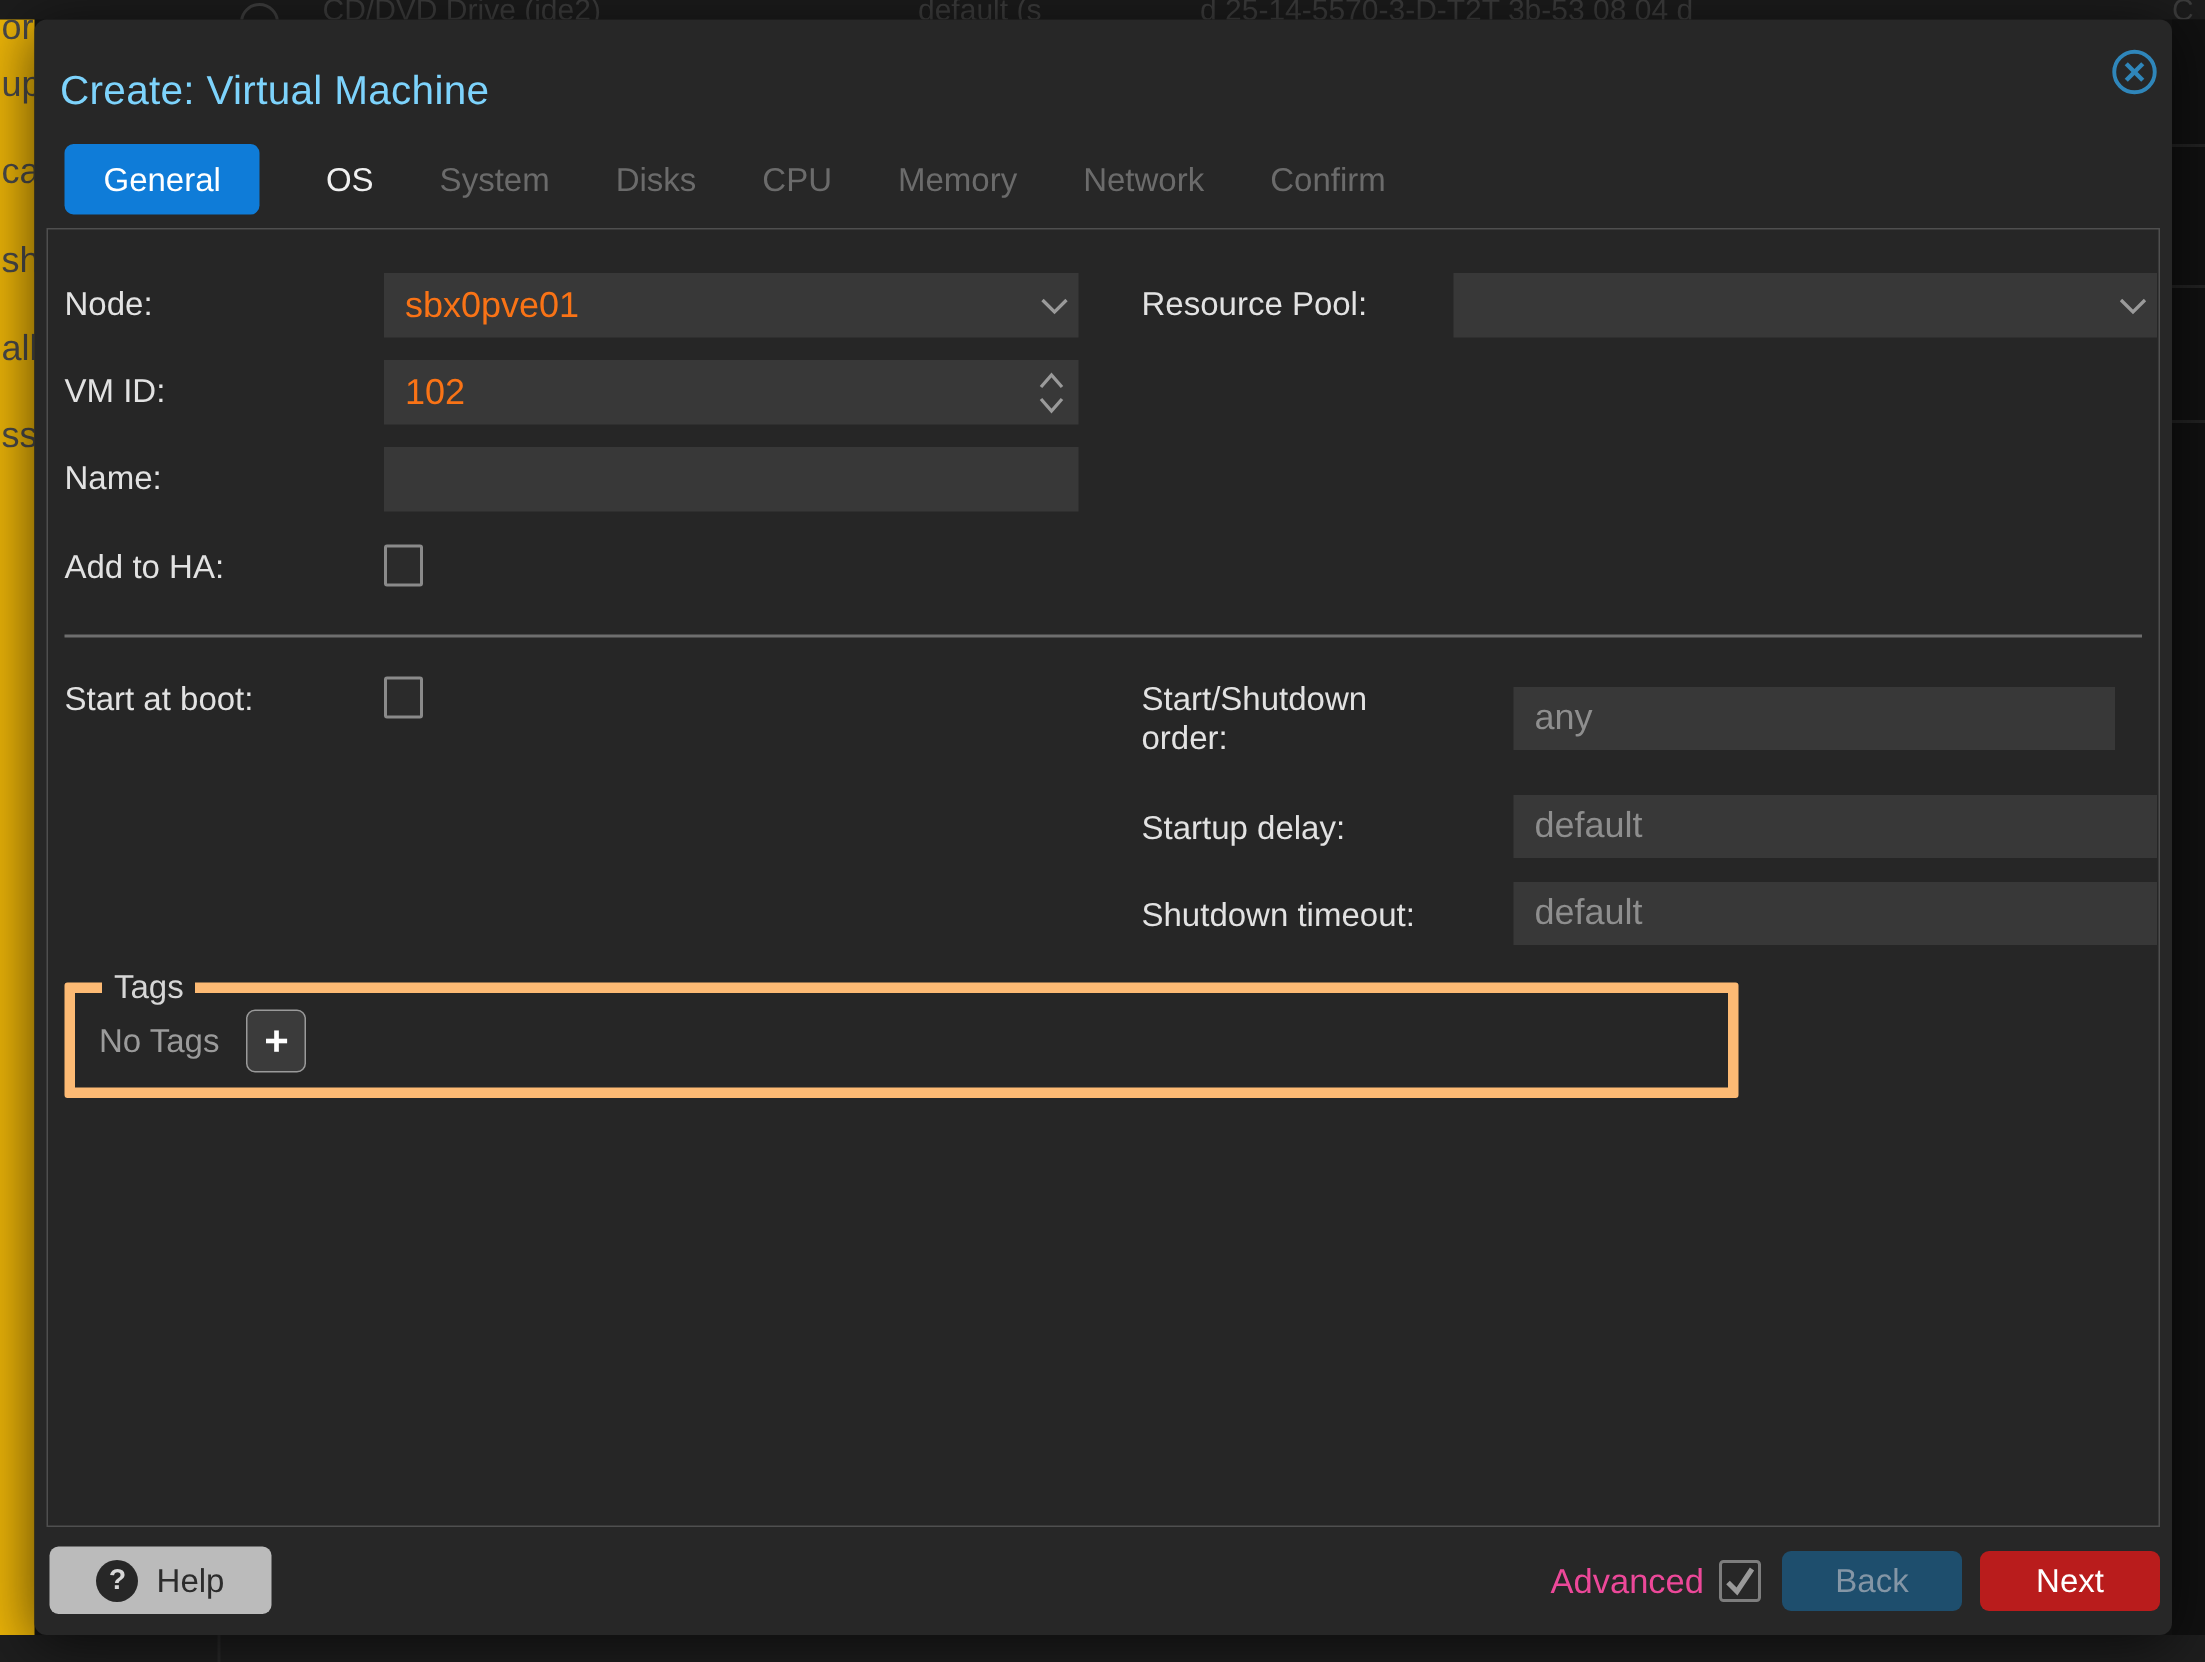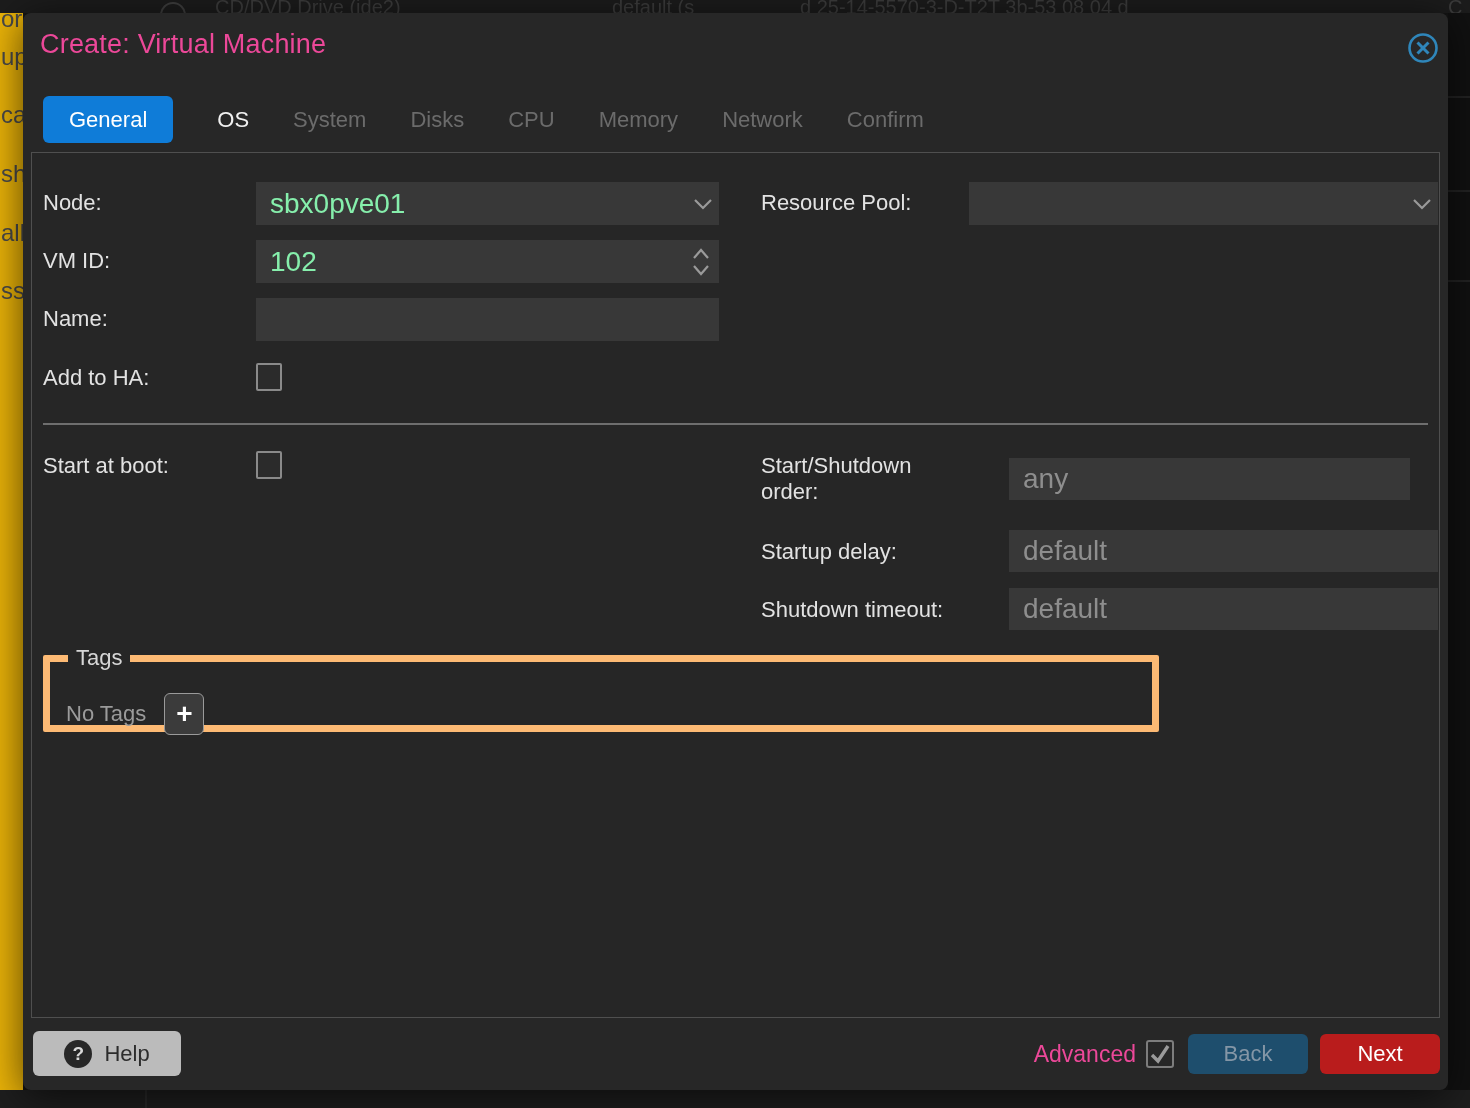--- a/index.html
+++ b/index.html
@@ -22,61 +22,61 @@
   .bg-bottom { position:absolute; left:0; top:1090px; width:1470px; height:18px; background:#1e1e1e; }
   .bg-bottom .vline { position:absolute; left:145px; top:0; width:2px; height:18px; background:#292929; }
 
   
   .dialog {
     position:absolute; left:23px; top:13px; width:1425px; height:1077px;
     background:#272727; border-radius:8px;
     box-shadow:0 6px 40px rgba(0,0,0,.65);
   }
   .dlg-title {
-    position:absolute; left:17px; top:16px;
-    font-size:27px; color:#ec4899; letter-spacing:.2px;
+    position:absolute; left:17px; top:32px;
+    font-size:27px; color:#7dd3fc; letter-spacing:.2px;
   }
   .close-btn { position:absolute; right:9px; top:19px; width:32px; height:32px; cursor:pointer; }
 
   
   .tabs { position:absolute; left:20px; top:83px; height:47px; display:flex; align-items:center; gap:44px; font-size:22px; }
   .tab { color:#6b6b6b; white-space:nowrap; }
   .tab.active {
     background:#0f7cd8; color:#fff; border-radius:6px;
     height:47px; line-height:47px; padding:0 26px;
   }
   .tab.enabled { color:#f0f0f0; }
 
   
   .panel {
     position:absolute; left:8px; top:139px; width:1409px; height:866px;
     border:1px solid #4f4f4f; background:#262626;
   }
   .lbl { position:absolute; font-size:22px; color:#e2e2e2; line-height:26px; }
   .field {
     position:absolute; height:43px; background:#383838; border:none;
-    color:#86efac; font-size:28px; font-family:"Liberation Sans",sans-serif;
+    color:#f97316; font-size:24px; font-family:"Liberation Sans",sans-serif;
     padding:0 44px 0 14px; outline:none;
   }
   .field::placeholder { color:#8e8e8e; opacity:1; }
   .combo-chevron { position:absolute; pointer-events:none; }
   .spinner { position:absolute; pointer-events:none; }
 
   .checkbox {
     position:absolute; width:26px; height:28px;
     border:2px solid #8a8a8a; border-radius:2px; background:#2b2b2b;
   }
   .separator { position:absolute; left:11px; right:11px; height:2px; background:#6e6e6e; }
 
   fieldset.tags {
     position:absolute; left:11px; top:492px; width:1116px; height:87px;
     border:7px solid #fdba74; border-radius:2px; padding:2px 16px 10px 16px;
   }
   fieldset.tags legend { font-size:22px; color:#d6d6d6; padding:0 8px; margin-left:2px; }
-  .tags-row { display:flex; align-items:center; gap:18px; margin-top:20px; }
+  .tags-row { display:flex; align-items:center; gap:18px; margin-top:0; }
   .no-tags { font-size:22px; color:#9b9b9b; }
   .tag-add {
     width:40px; height:42px; background:#3b3b3b; border:1px solid #9a9a9a;
     border-radius:6px; color:#fff; font-size:28px; font-weight:bold;
     display:flex; align-items:center; justify-content:center; cursor:pointer;
     line-height:1;
   }
 
   
   .help-btn {

